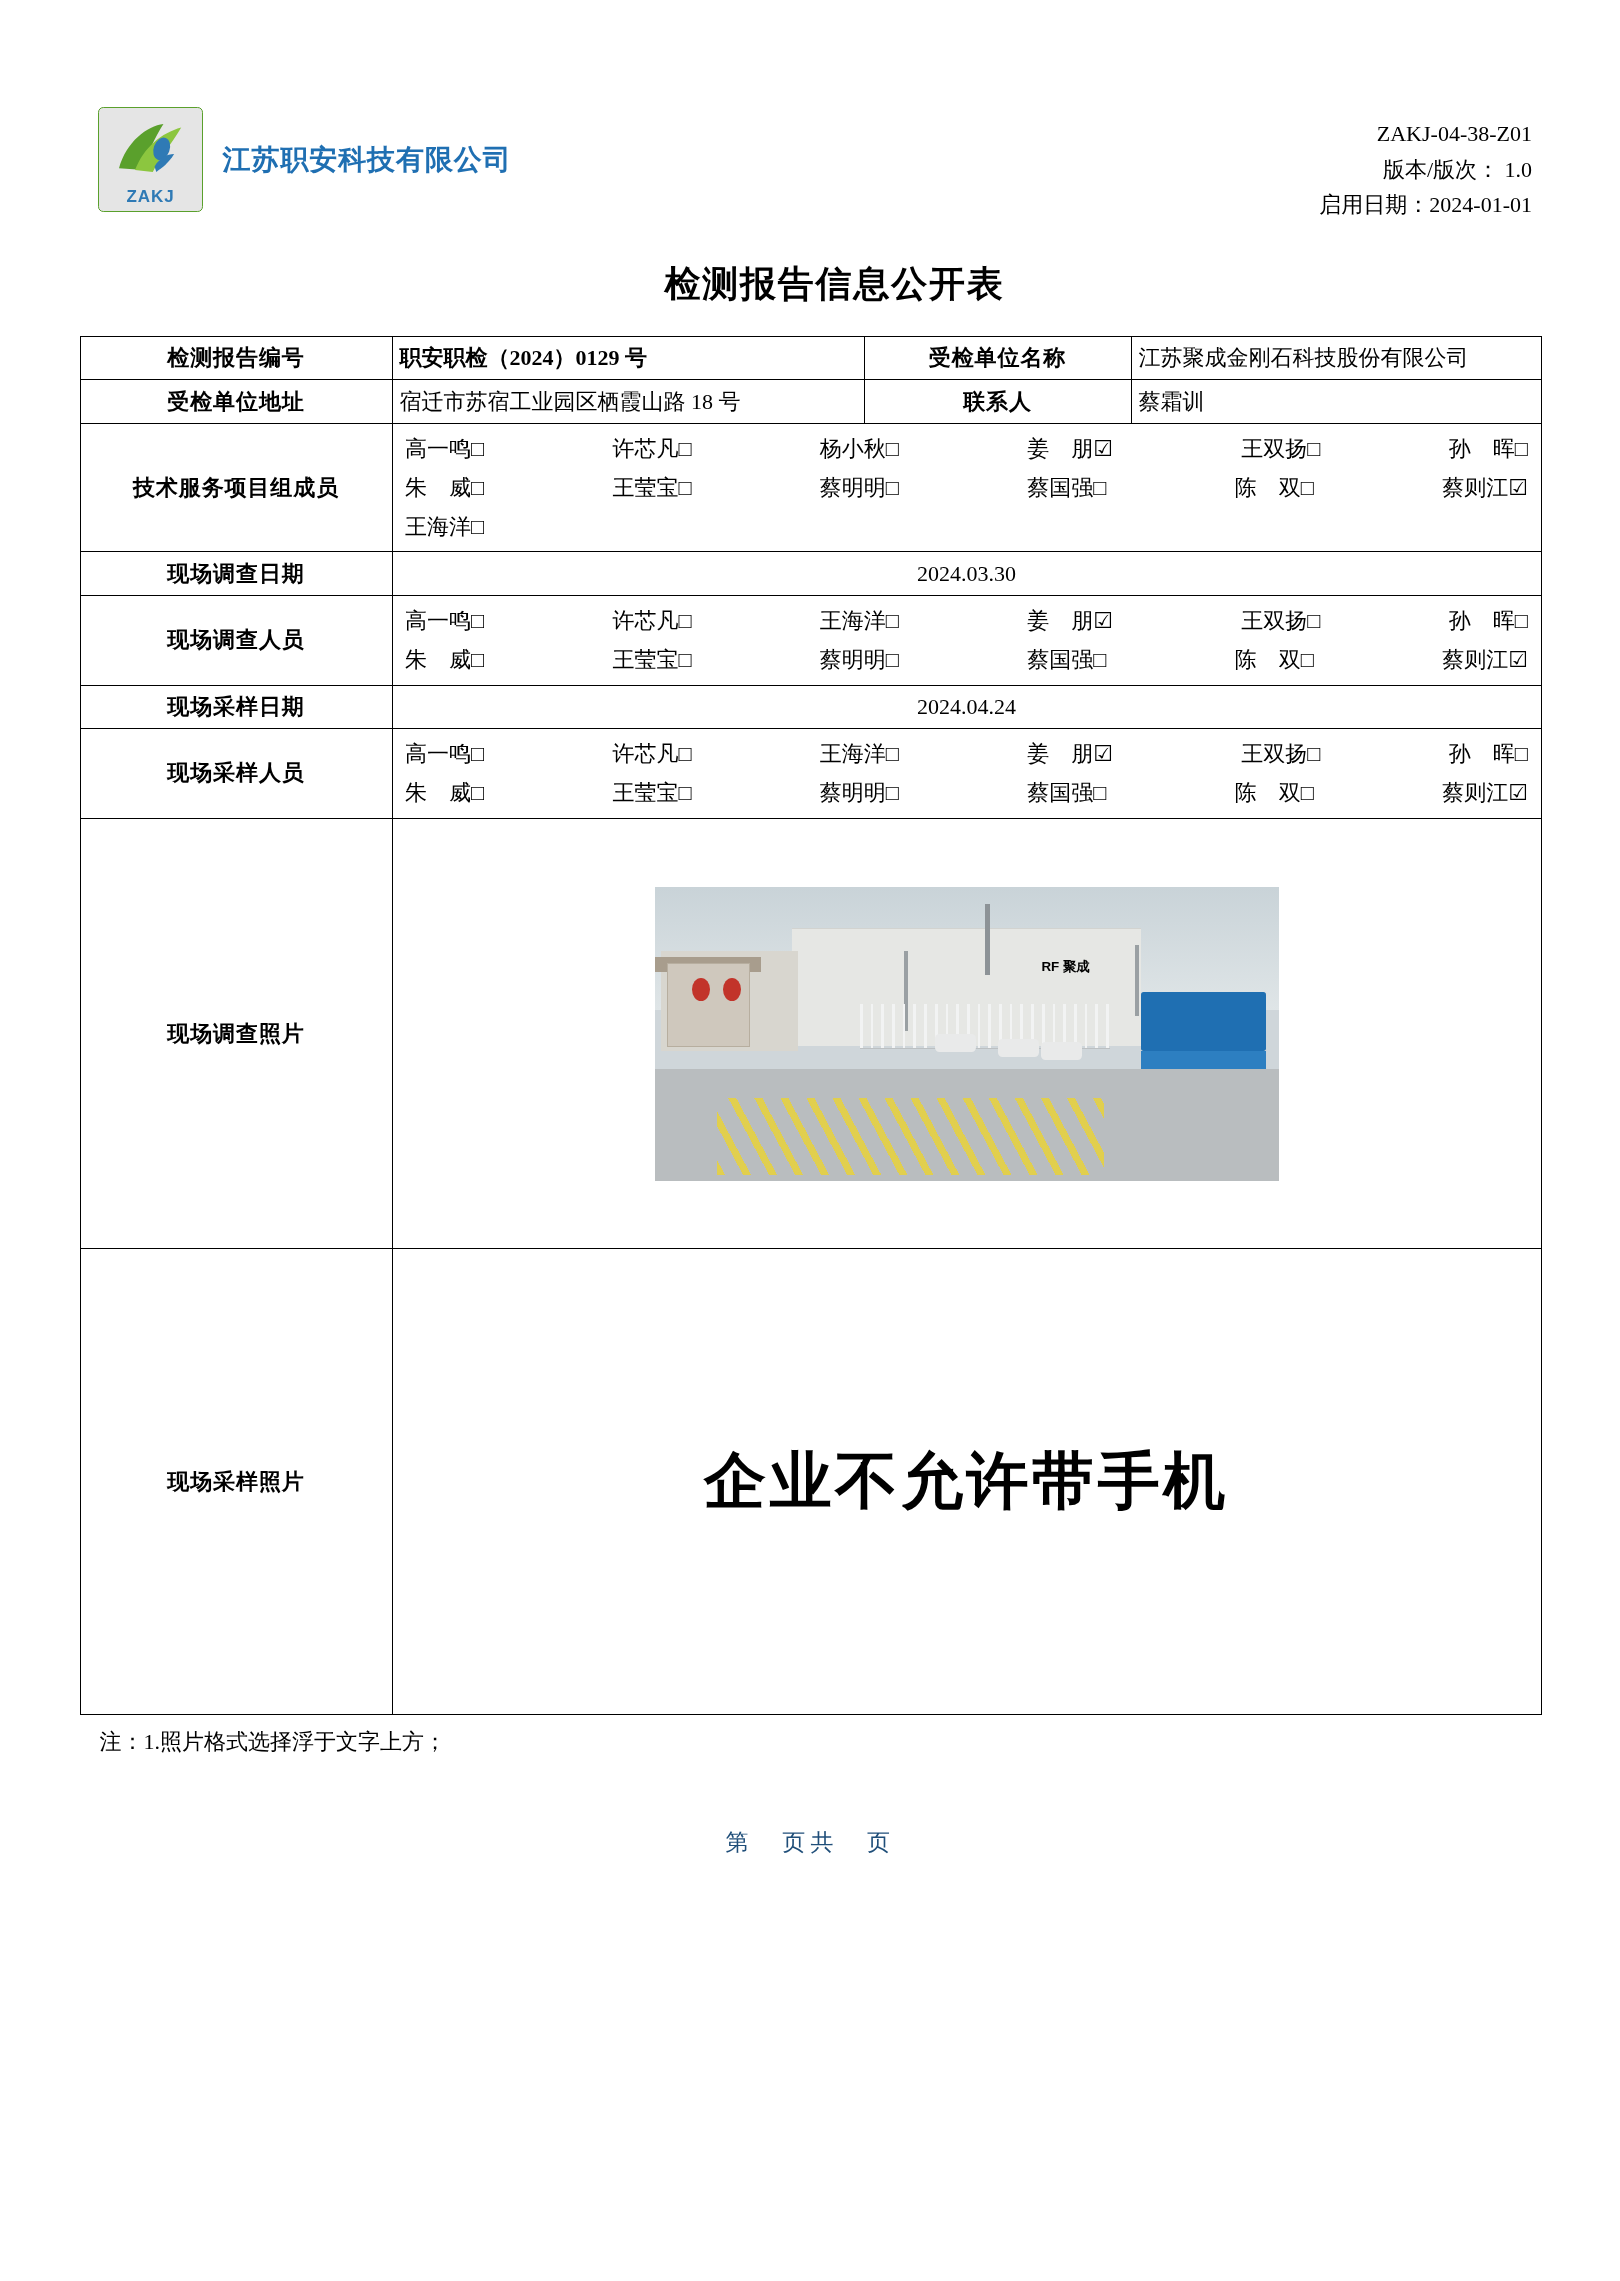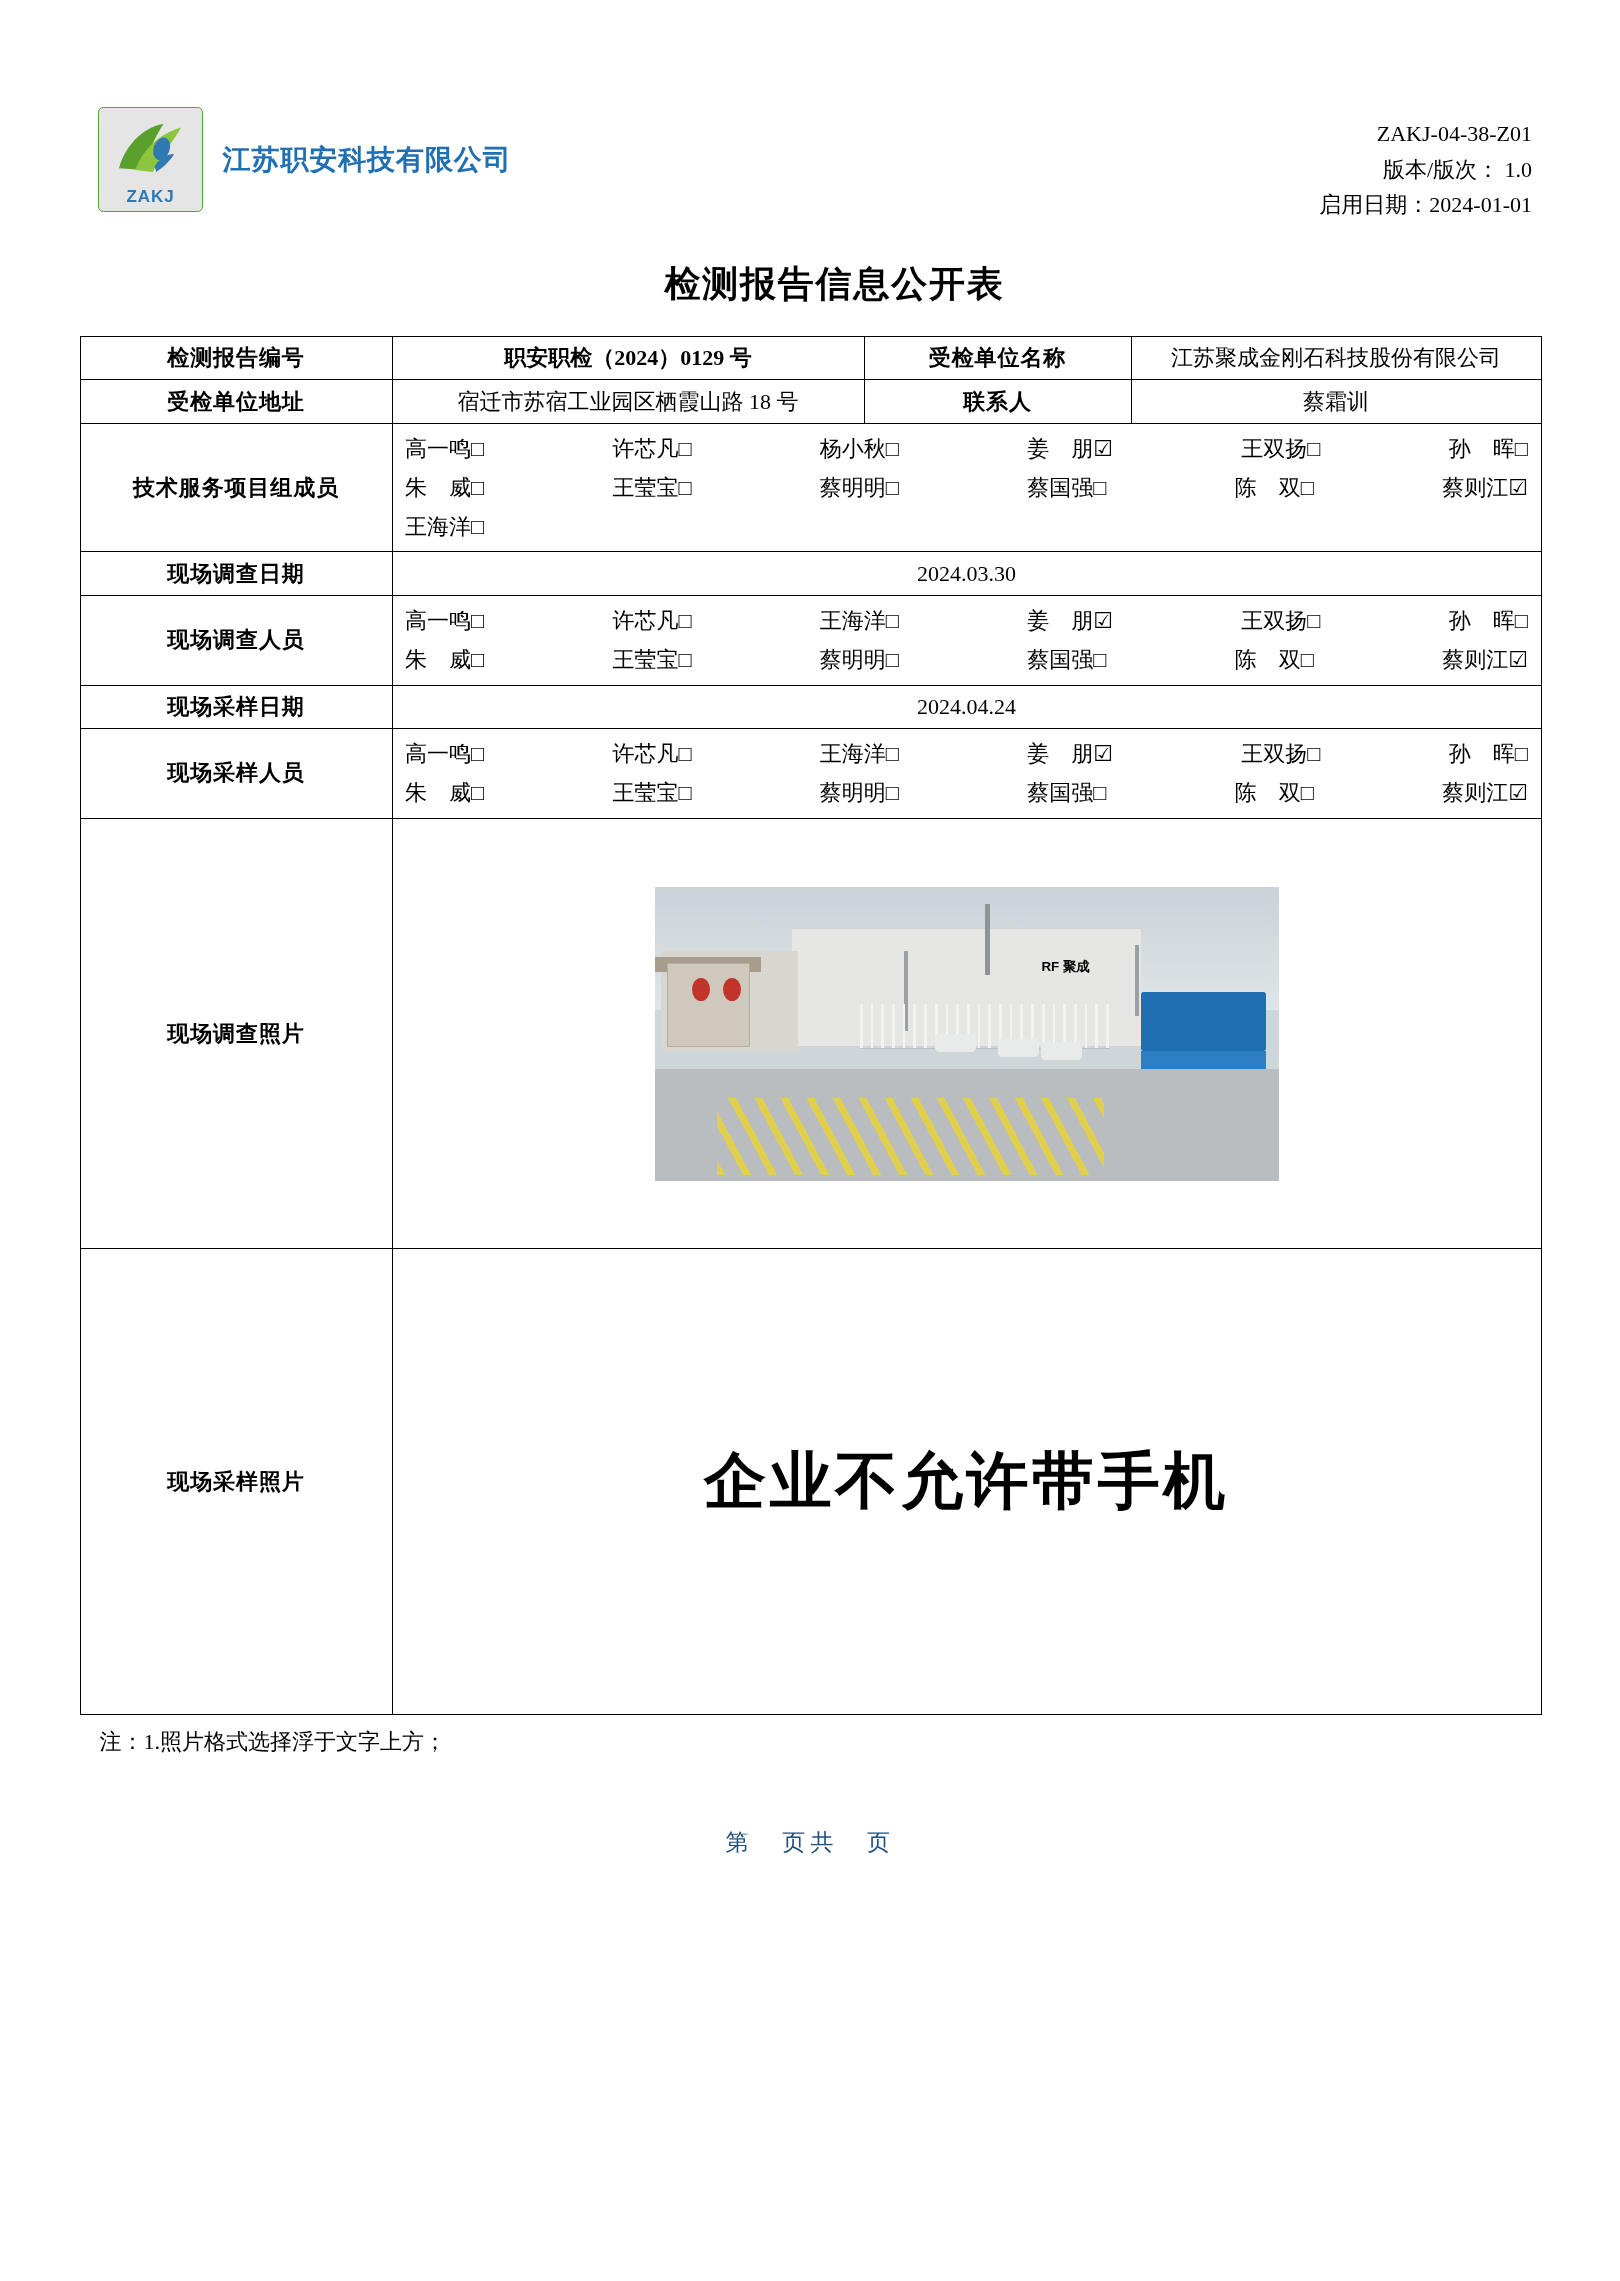--- a/index.html
+++ b/index.html
@@ -103,21 +103,21 @@
     vertical-align: middle;
     line-height: 1.45;
   }
   td.label {
     text-align: center;
     font-weight: bold;
     letter-spacing: 0.9px;
     white-space: nowrap;
   }
   td.center { text-align: center; }
-  td.value { text-align: center; }
+  td.value { }
   .bold { font-weight: bold; }
 
   .person-row {
     display: flex;
     flex-wrap: nowrap;
     justify-content: space-between;
     padding: 0 5.3px;
   }
   .person-row .cellp {
     white-space: nowrap;

